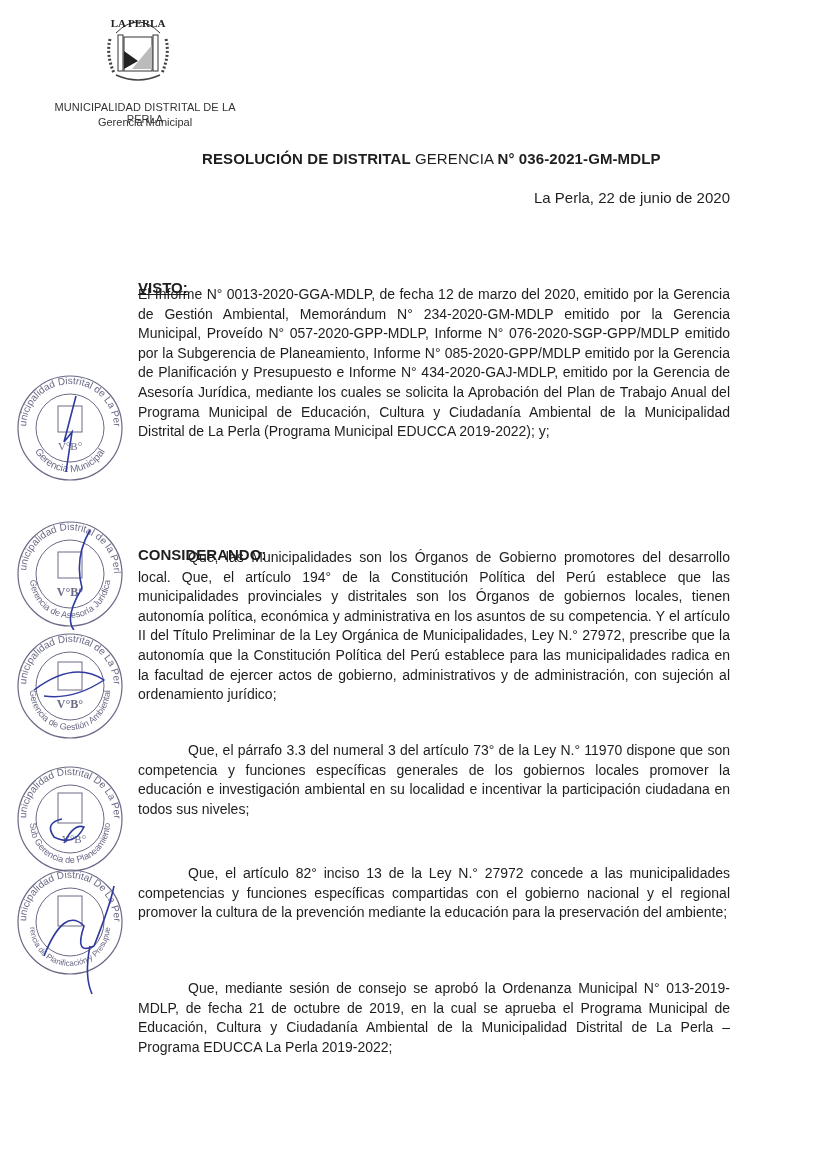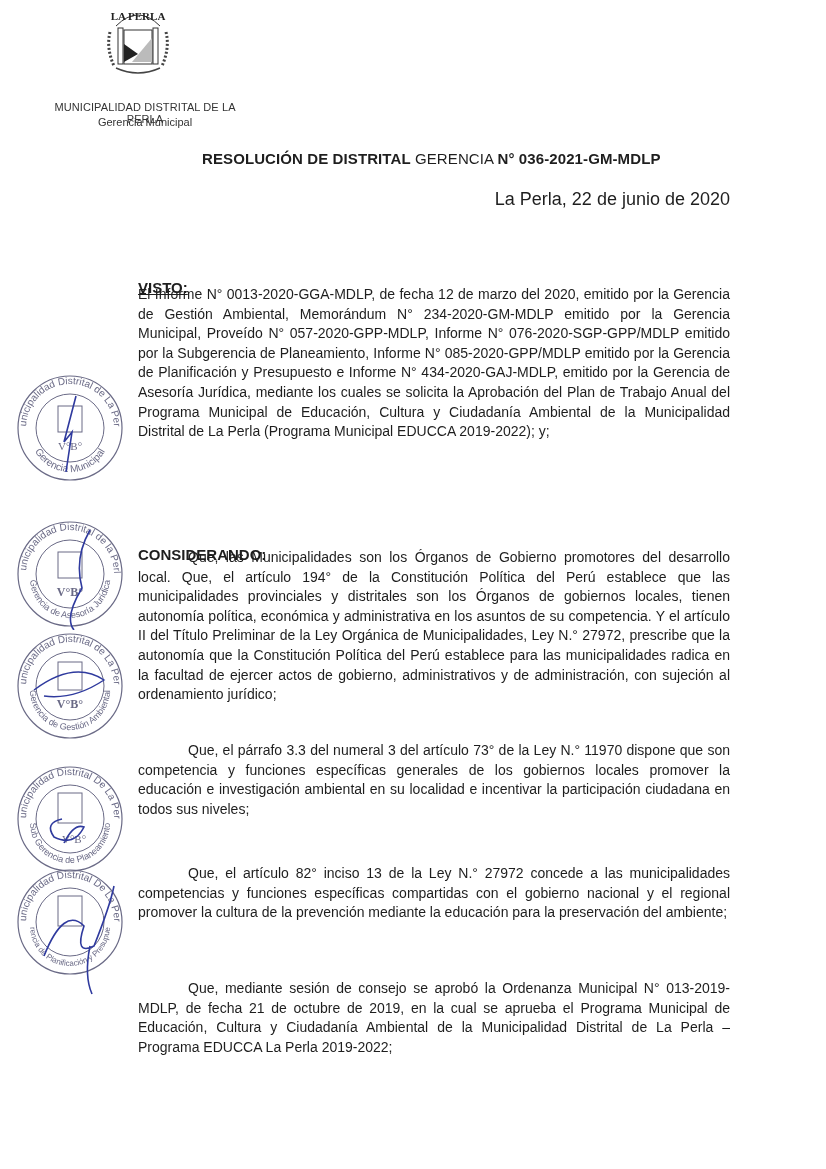--- a/index.html
+++ b/index.html
@@ -1,25 +1,25 @@
 <!DOCTYPE html>
 <html><head>
 <meta charset="utf-8">
 <style>
   html, body { margin: 0; padding: 0; }
   body {
     width: 826px; height: 1169px; background: #ffffff; position: relative; overflow: hidden;
     font-family: "Liberation Sans", sans-serif; color: #1e1e1e;
   }
-  .logo { position: absolute; left: 102px; top: 4px; width: 72px; height: 80px; }
+  .logo { position: absolute; left: 102px; top: 11px; width: 72px; height: 80px; }
   .org-name { position: absolute; left: 40px; top: 101px; width: 210px; text-align: center; font-size: 11px; letter-spacing: 0.1px; color: #333; }
   .org-dept { position: absolute; left: 40px; top: 116px; width: 210px; text-align: center; font-size: 11px; color: #333; }
   .title { position: absolute; left: 202px; top: 150px; font-size: 15px; font-weight: bold; letter-spacing: 0.1px; }
   .title .light { font-weight: normal; }
-  .dateline { position: absolute; right: 96px; top: 189px; font-size: 18px; }
+  .dateline { position: absolute; right: 96px; top: 189px; font-size: 15px; }
   .heading { position: absolute; left: 138px; font-size: 15px; font-weight: bold; margin-top: 34px; }
   .heading.u { text-decoration: underline; }
   .para {
     position: absolute; left: 138px; width: 592px; font-size: 14px; line-height: 19.6px;
     text-align: justify; text-align-last: left;
   }
   .para .ind { display: inline-block; width: 50px; }
   .stamp { position: absolute; left: 14px; }
   .stamp svg { display: block; }
 </style>

